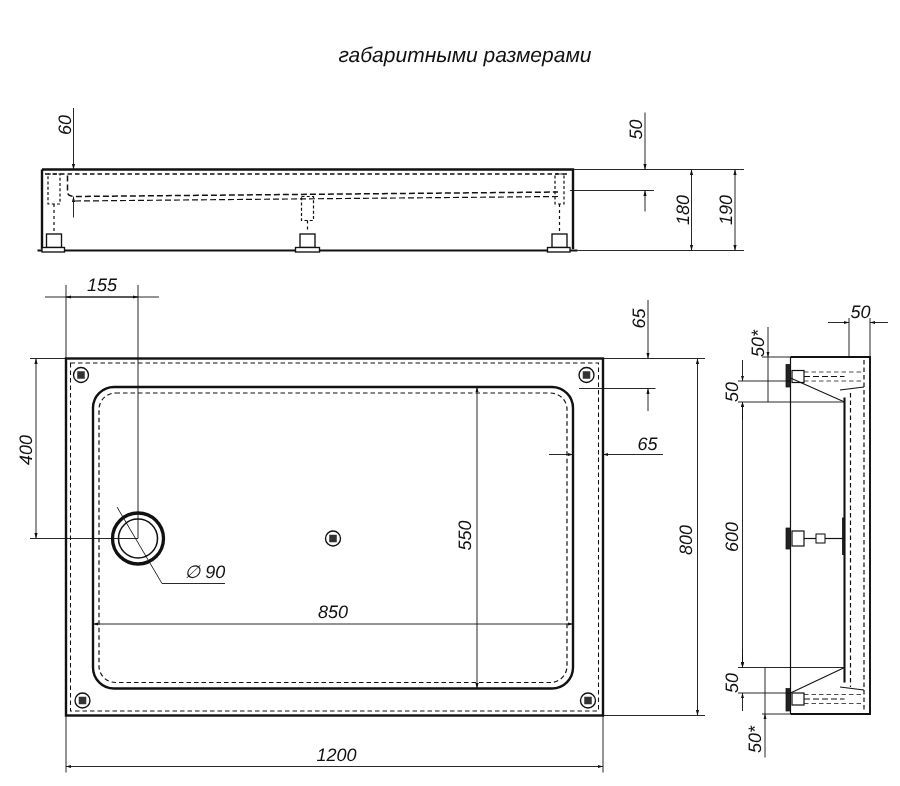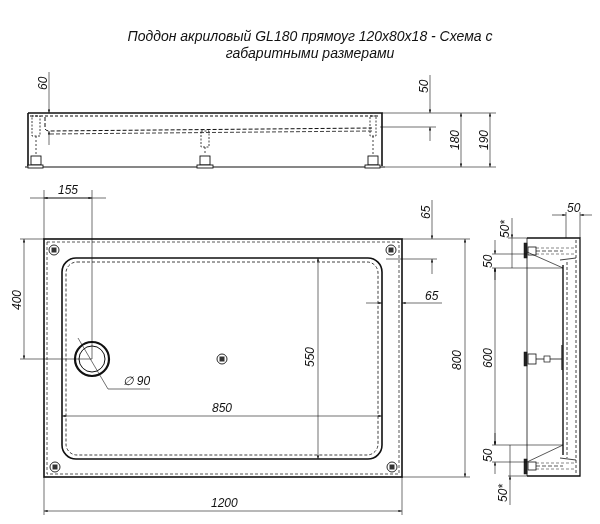--- a/index.html
+++ b/index.html
@@ -7,21 +7,20 @@
   .title { position: absolute; left: 0; top: 28px; width: 600px; text-align: center; font-style: italic; font-size: 14px; line-height: 17px; color: #111; }
   .title .l1 { display: block; padding-left: 20px; }
   .title .l2 { display: block; padding-left: 20px; }
   svg { position: absolute; left: 0; top: 0; }
   .dim { font-family: "Liberation Sans", sans-serif; font-style: italic; font-size: 12px; fill: #111; }
 </style>
 </head>
 <body>
 
 <div class="title">
-  <span class="l1">Поддон акриловый  GL180 прямоуг 120x80x18 - Схема с</span>
   <span class="l2">габаритными размерами</span>
 </div>
 
 <svg width="600" height="524" viewBox="0 0 600 524">
   <defs>
     <marker id="arr" viewBox="0 0 10 10" refX="10" refY="5" markerWidth="6" markerHeight="6" orient="auto-start-reverse">
       <path d="M0,2 L10,5 L0,8 z" fill="#111"></path>
     </marker>
   </defs>
 

